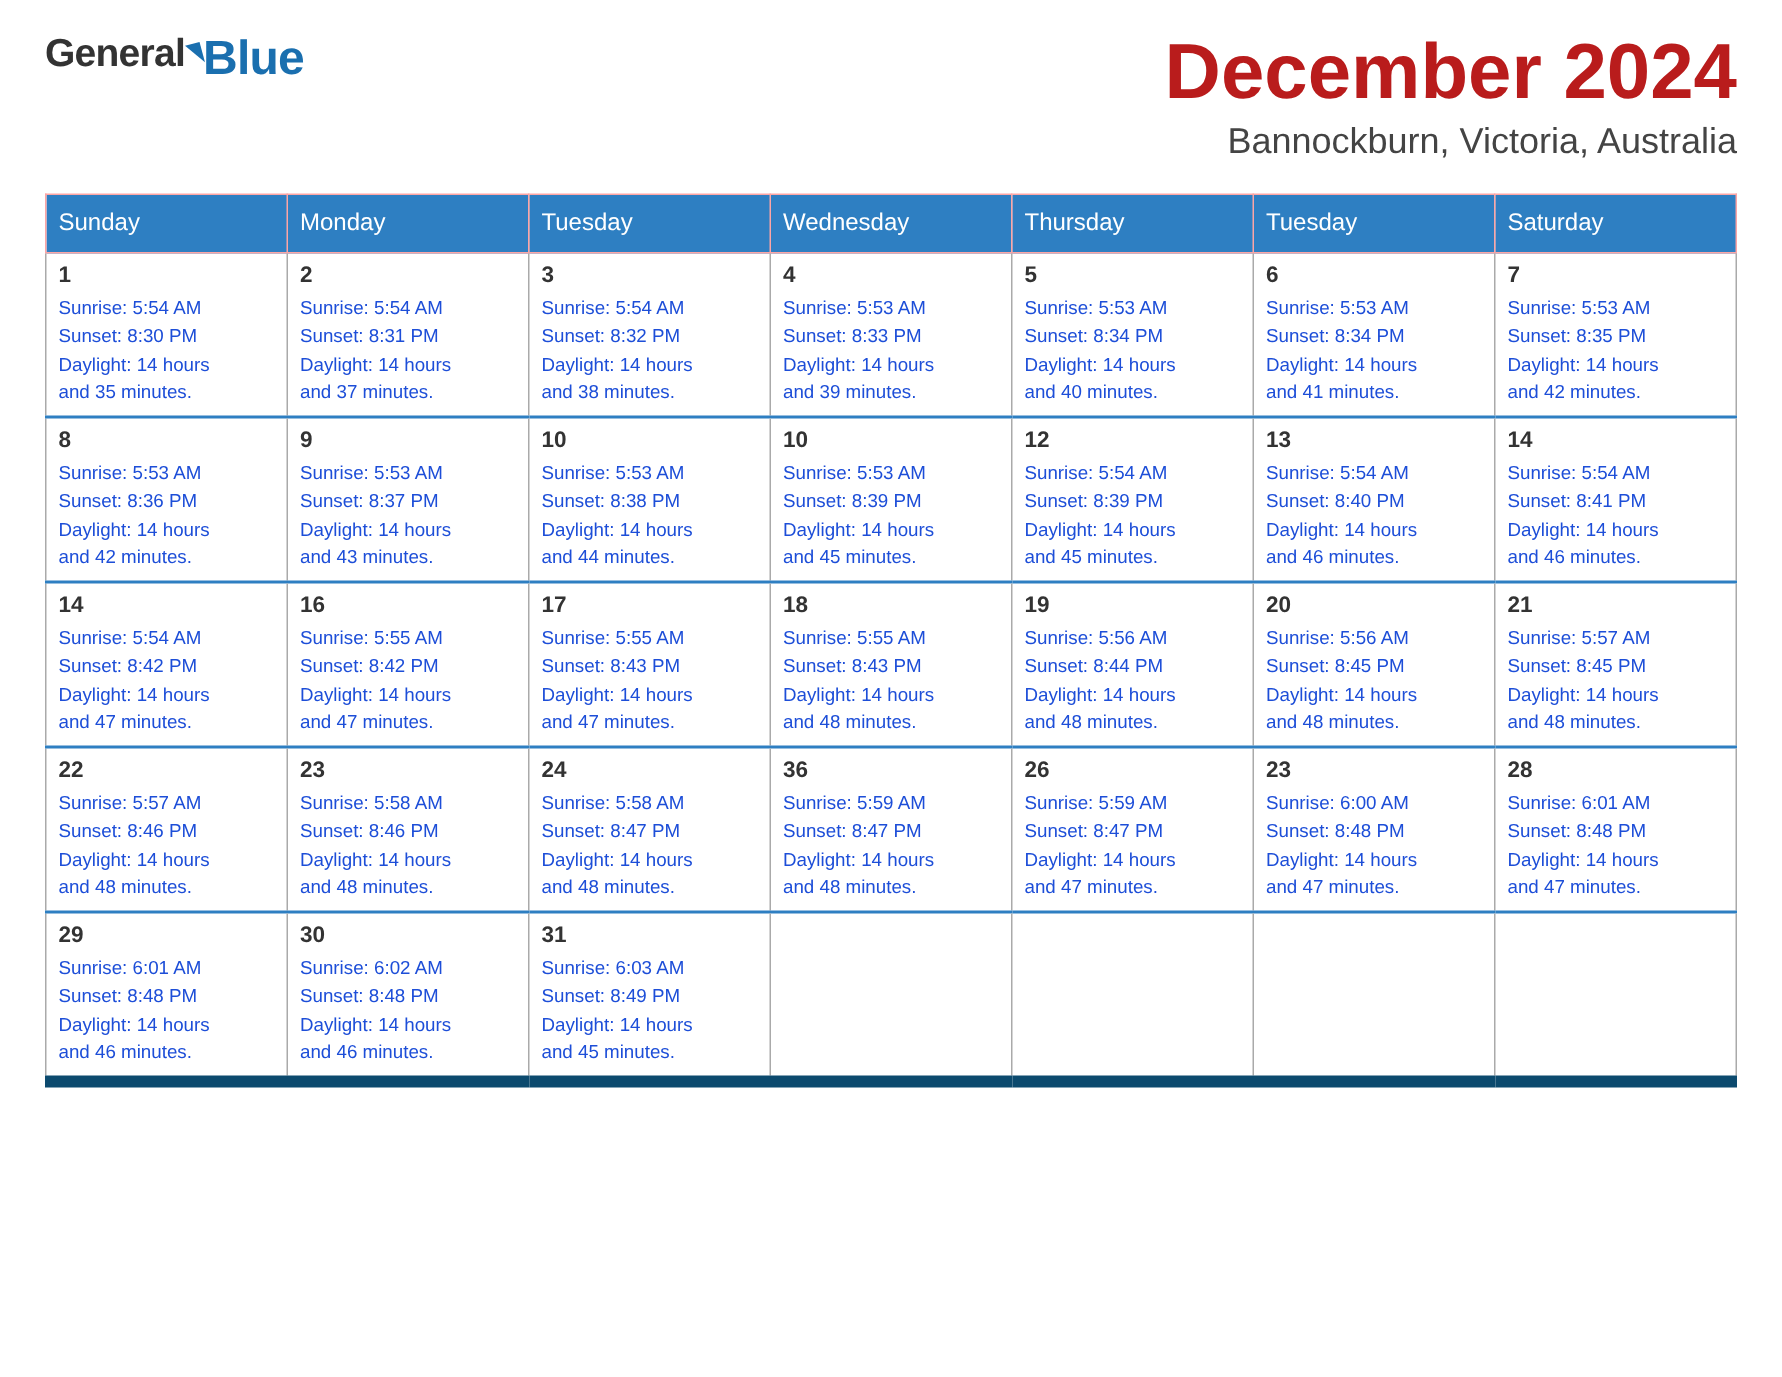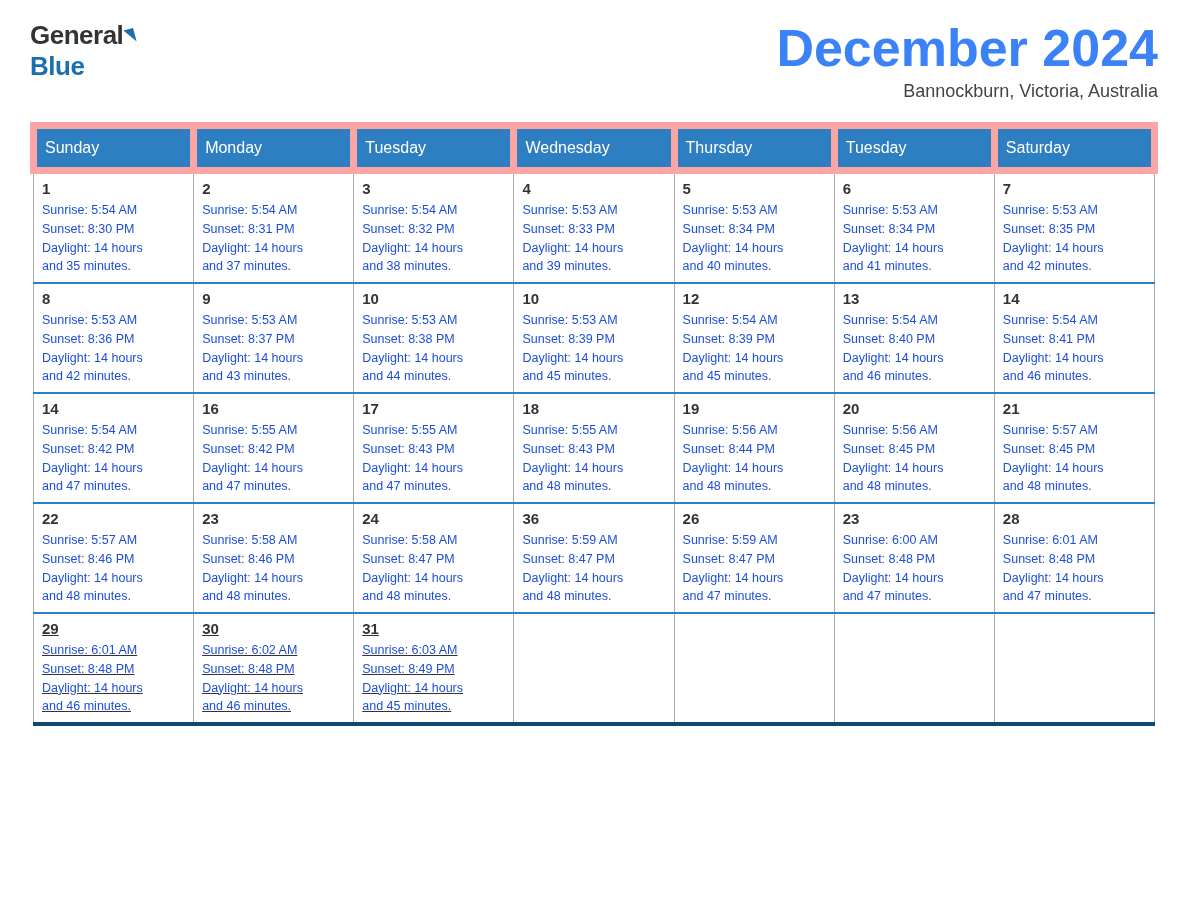--- a/index.html
+++ b/index.html
@@ -11,31 +11,31 @@
       min-height: 918px;
     }
     .header {
       display: flex;
       justify-content: space-between;
       align-items: flex-start;
       margin-bottom: 20px;
     }
     .logo {
       display: flex;
-      flex-direction: column;
+      flex-direction: row;
       align-items: flex-start;
     }
     .logo-general {
       font-size: 26px;
       font-weight: bold;
       color: #333;
       letter-spacing: -0.5px;
     }
     .logo-blue {
-      font-size: 26px;
+      font-size: 32px;
       font-weight: bold;
       color: #1a6faf;
       letter-spacing: -0.5px;
     }
     .logo-arrow {
       display: inline-block;
       width: 0;
       height: 0;
       border-left: 10px solid transparent;
       border-right: 0px solid transparent;
@@ -47,55 +47,54 @@
     .logo-line1 {
       display: flex;
       align-items: center;
     }
     .title-section {
       text-align: right;
     }
     .month-title {
       font-size: 52px;
       font-weight: bold;
-      color: #3b82f6;
+      color: #b91c1c;
       line-height: 1.1;
     }
     .location {
-      font-size: 18px;
+      font-size: 24px;
       color: #444;
       margin-top: 4px;
     }
     .calendar {
       width: 100%;
       border-collapse: collapse;
     }
     .calendar th {
       background-color: #2e7fc2;
       color: #fff;
       padding: 10px 8px;
       font-size: 16px;
       font-weight: normal;
       text-align: left;
-      border: 7px solid #fca5a5;
+      border: 1px solid #fca5a5;
     }
     .calendar td {
       border: 1px solid #aaa;
       vertical-align: top;
       padding: 6px 8px;
       font-size: 13px;
       color: #333;
       width: calc(100% / 7);
     }
     .calendar tr td {
       border-bottom: 2px solid #2e7fc2;
     }
     .calendar tbody tr:last-child td {
-      border-bottom: 4px solid #0c4a6e;
-      text-decoration: underline;
+      border-bottom: 8px solid #0c4a6e;
     }
     .day-number {
       font-size: 15px;
       font-weight: bold;
       display: block;
       margin-bottom: 4px;
     }
     .day-info {
       font-size: 12.5px;
       line-height: 1.5;

